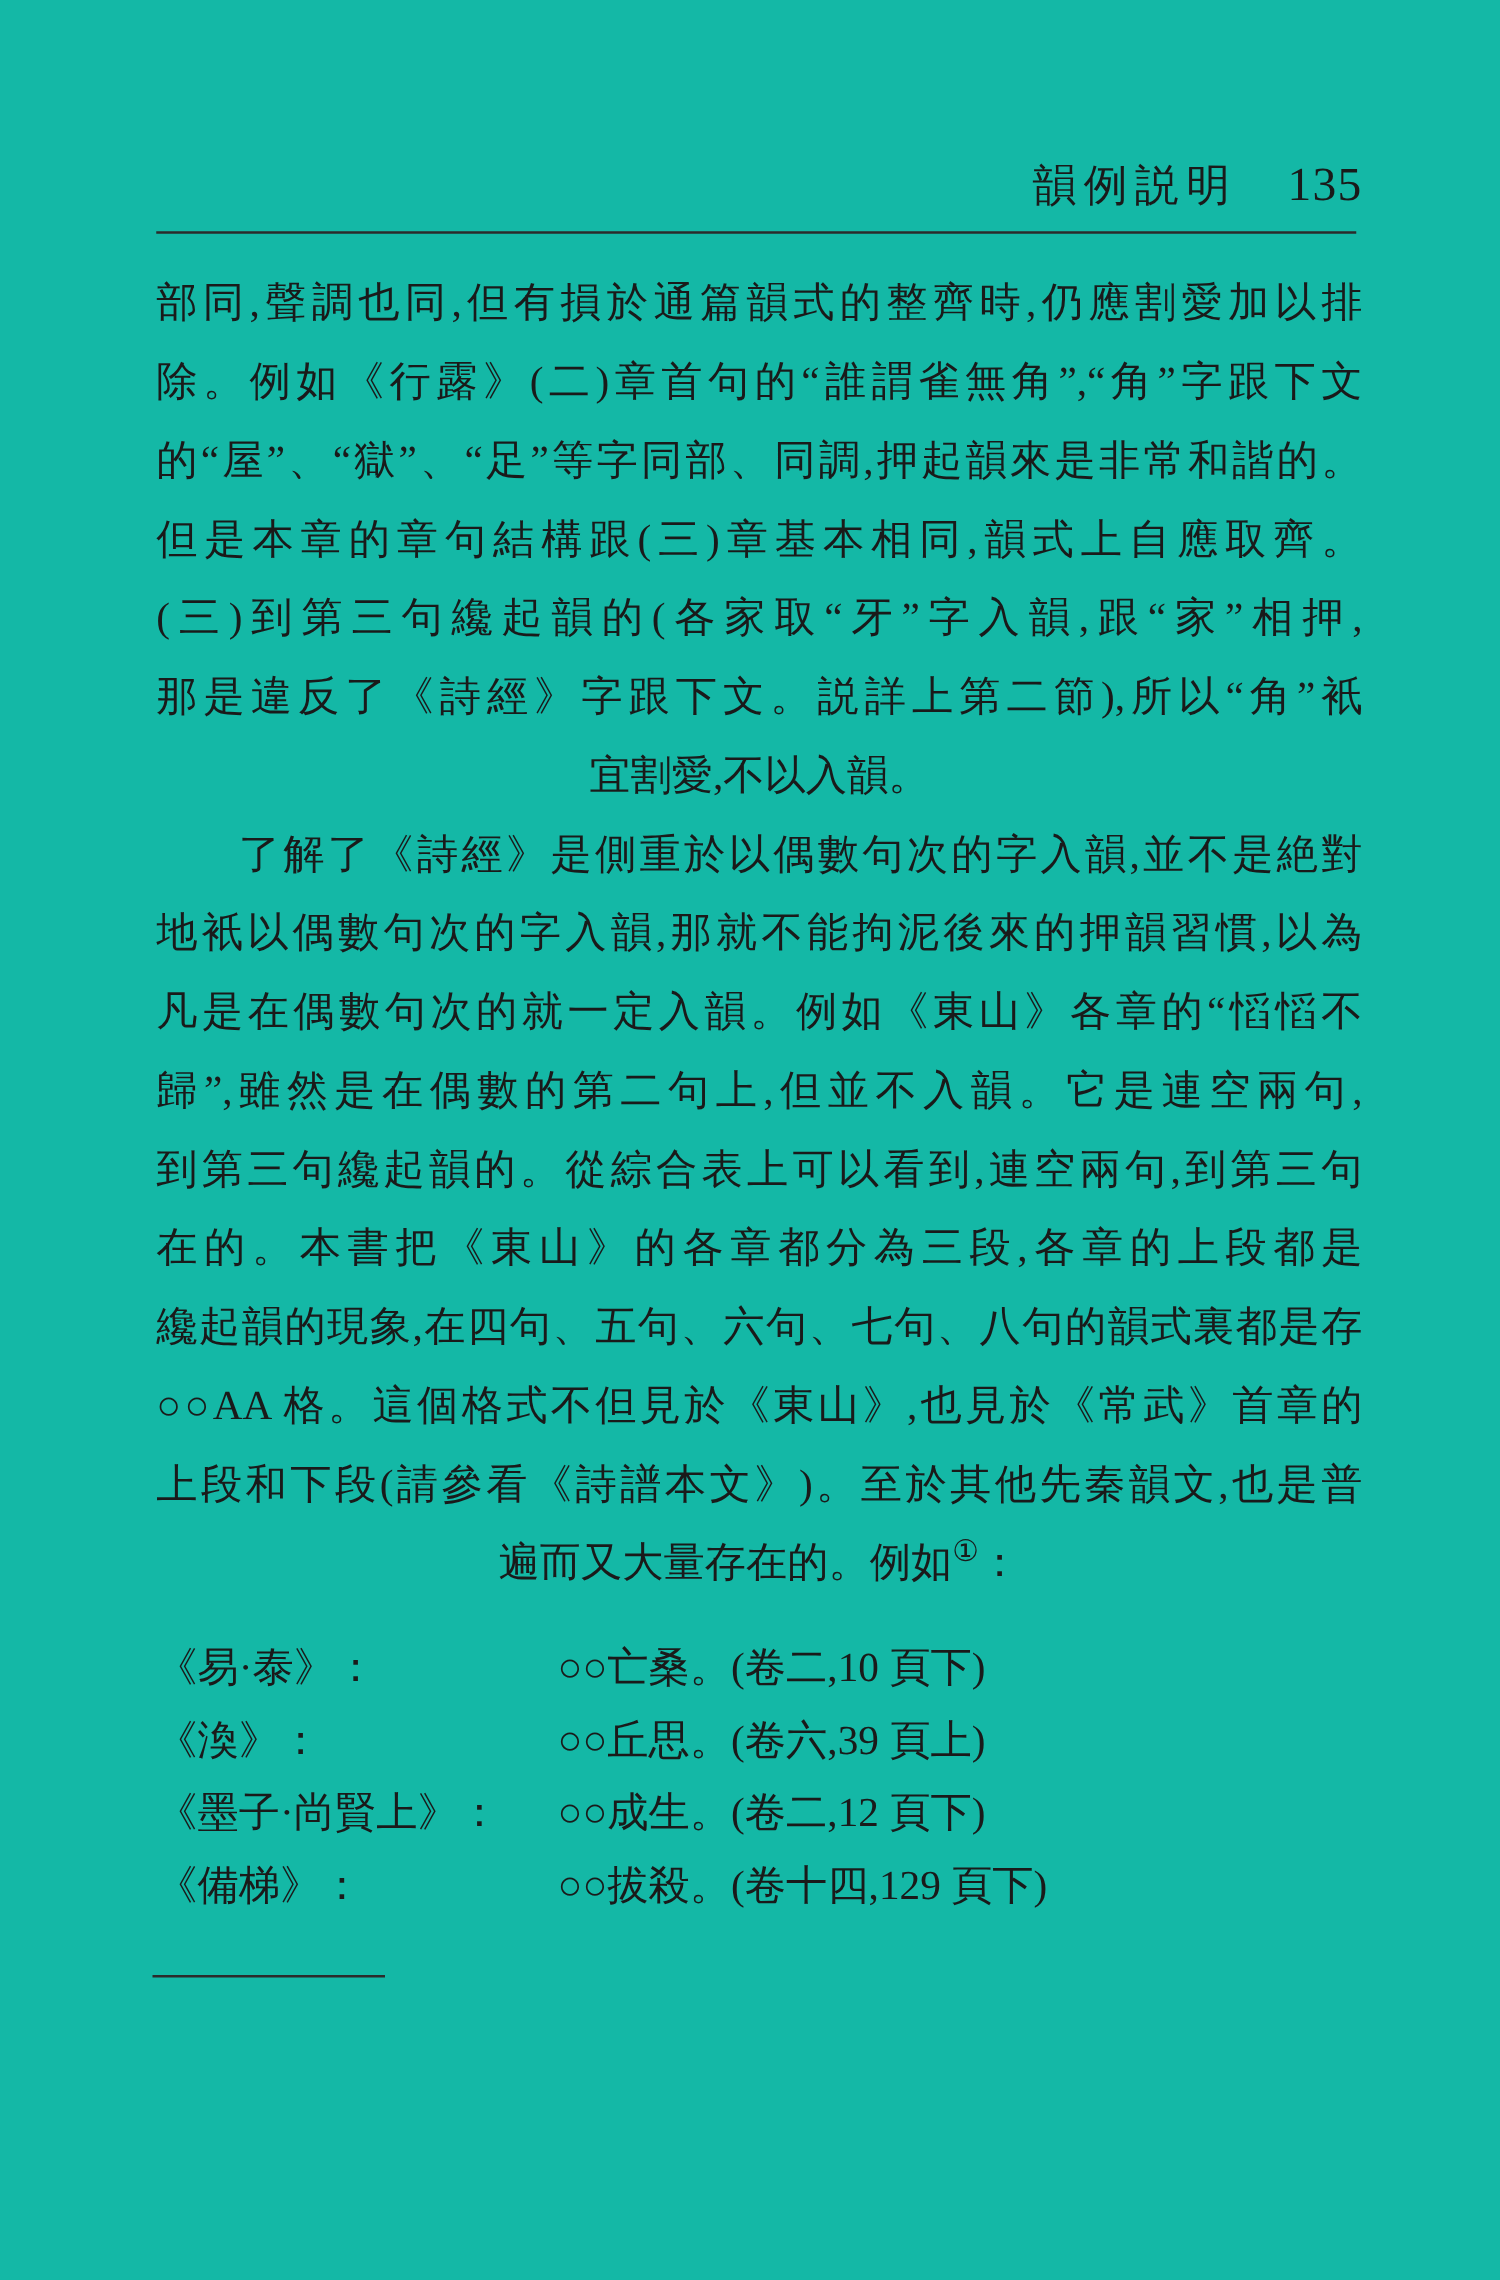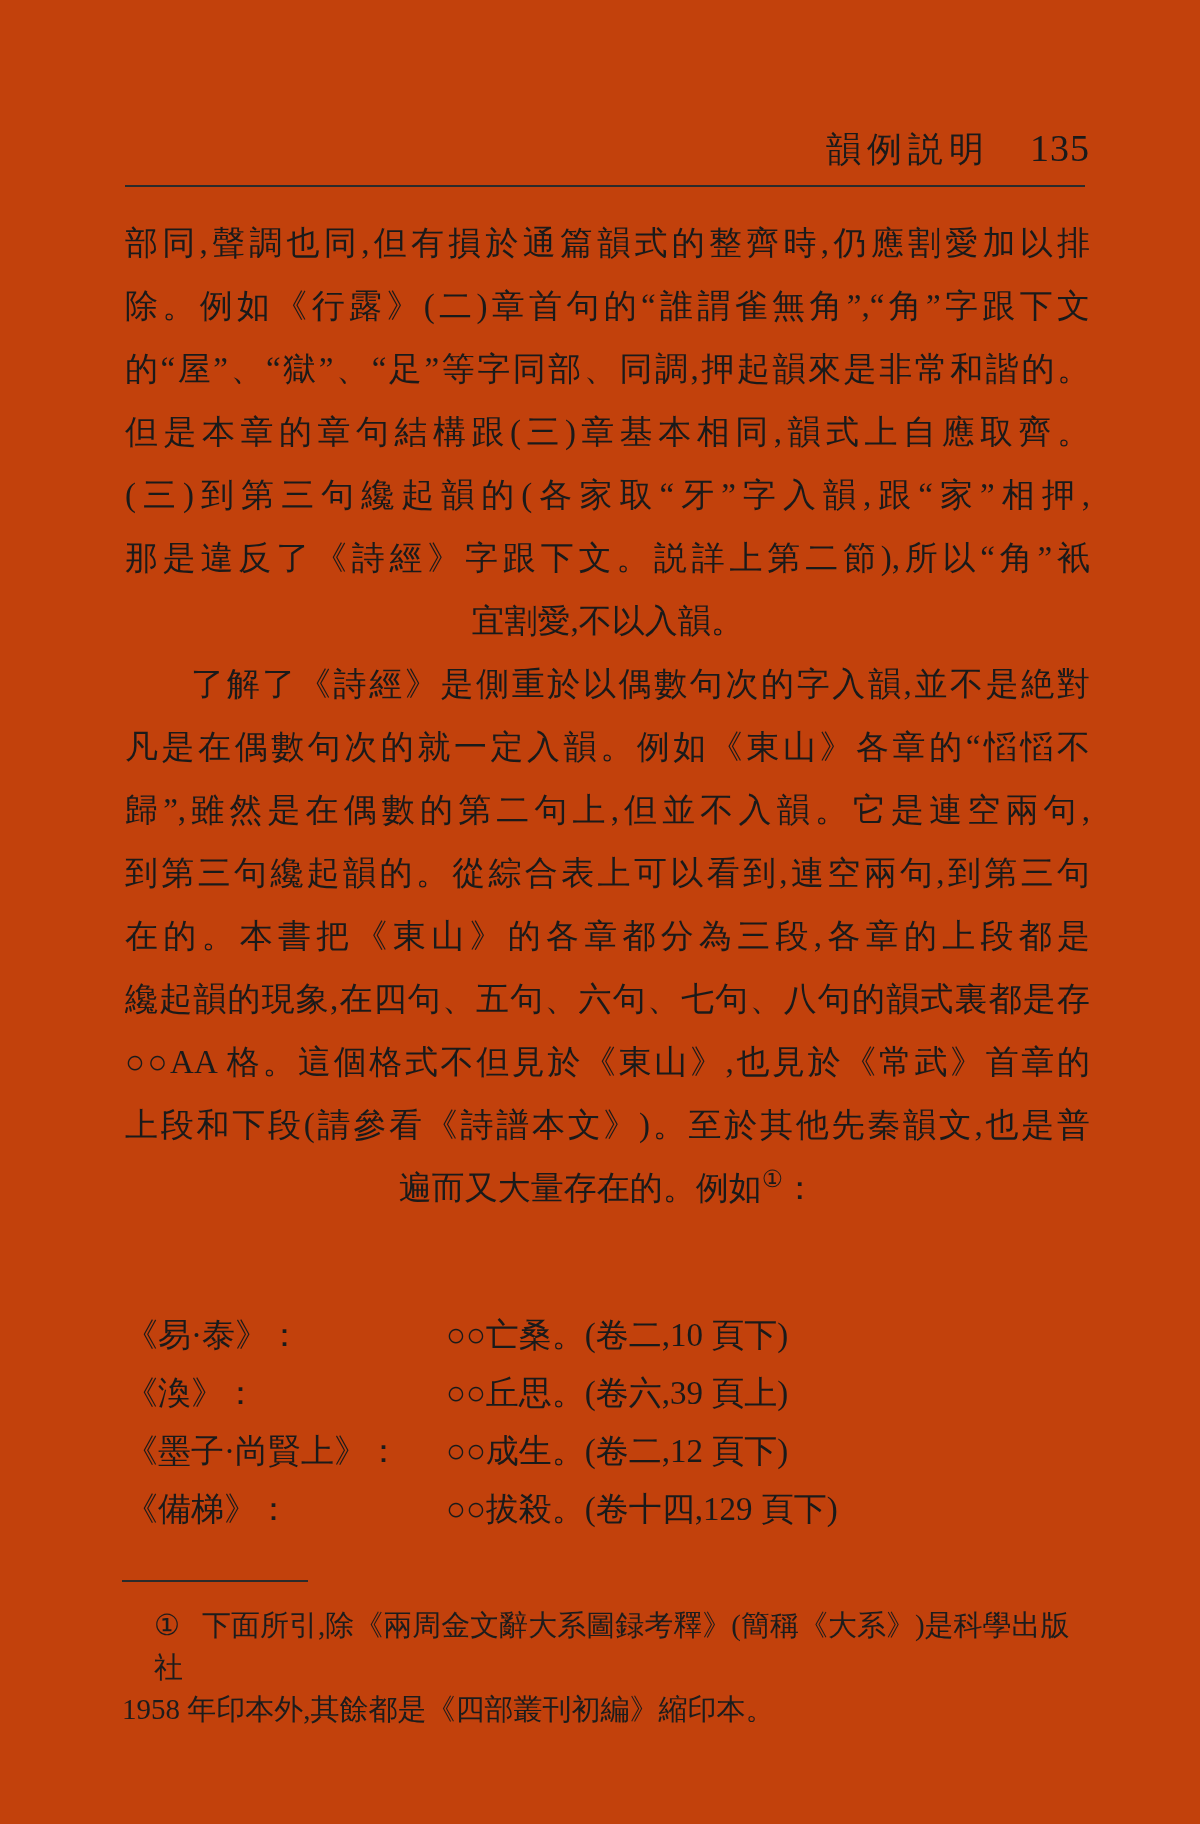--- a/index.html
+++ b/index.html
@@ -1,20 +1,20 @@
 <!DOCTYPE html>
 <html><head>
 <meta charset="utf-8">
 <style>
   * { margin:0; padding:0; box-sizing:border-box; }
   html,body { width:1200px; background:#f4f4f2; }
   body { font-family:"Liberation Serif","DejaVu Serif",serif; }
   .page {
     position:relative; width:1200px; height:1824px;
-    background:#c2410c; color:#1a1a1a; overflow:hidden;
+    background:#14b8a6; color:#1a1a1a; overflow:hidden;
   }
   .header-row {
     position:absolute; top:124px; left:125px; width:965px;
     text-align:right; font-size:35px; line-height:48px;
     letter-spacing:6px; white-space:nowrap;
   }
   .page-number { letter-spacing:1px; margin-left:40px; font-size:38px; }
   .header-rule {
     position:absolute; top:185px; left:125px; width:960px; height:2px;
     background:#2b2b2b;
@@ -67,20 +67,21 @@
         <div class="jline">除。例如《行露》(二)章首句的“誰謂雀無角”,“角”字跟下文</div>
         <div class="jline">的“屋”、“獄”、“足”等字同部、同調,押起韻來是非常和諧的。</div>
         <div class="jline">但是本章的章句結構跟(三)章基本相同,韻式上自應取齊。</div>
         <div class="jline">(三)到第三句纔起韻的(各家取“牙”字入韻,跟“家”相押,</div>
         <div class="jline">那是違反了《詩經》字跟下文。説詳上第二節),所以“角”衹</div>
       </div>
     <div class="lastline">宜割愛,不以入韻。</div>
 
     <div class="para2">
         <div class="jline">了解了《詩經》是側重於以偶數句次的字入韻,並不是絶對</div>
+        <div class="jline">地衹以偶數句次的字入韻,那就不能拘泥後來的押韻習慣,以為</div>
         <div class="jline">凡是在偶數句次的就一定入韻。例如《東山》各章的“慆慆不</div>
         <div class="jline">歸”,雖然是在偶數的第二句上,但並不入韻。它是連空兩句,</div>
         <div class="jline">到第三句纔起韻的。從綜合表上可以看到,連空兩句,到第三句</div>
         <div class="jline">在的。本書把《東山》的各章都分為三段,各章的上段都是</div>
         <div class="jline">纔起韻的現象,在四句、五句、六句、七句、八句的韻式裏都是存</div>
         <div class="jline">○○AA 格。這個格式不但見於《東山》,也見於《常武》首章的</div>
         <div class="jline">上段和下段(請參看《詩譜本文》)。至於其他先秦韻文,也是普</div>
       </div>
     <div class="lastline">
       <span>遍而又大量存在的。例如</span><sup class="fn-ref">①</sup><span>：</span>
@@ -101,20 +102,14 @@
       <div class="example-content">○○成生。(卷二,12 頁下)</div>
     </div>
     <div class="example-row">
       <div class="example-label">《備梯》：</div>
       <div class="example-content">○○拔殺。(卷十四,129 頁下)</div>
     </div>
   </div>
 
   <div class="footnote-rule"></div>
 
-  <div class="footnote">
-    <div class="footnote-line1">
-      <span class="footnote-marker">①</span><span>下面所引,除《兩周金文辭大系圖録考釋》(簡稱《大系》)是科學出版社</span>
-    </div>
-    <div>1958 年印本外,其餘都是《四部叢刊初編》縮印本。</div>
-  </div>
 
 </div>
 
 </body></html>

